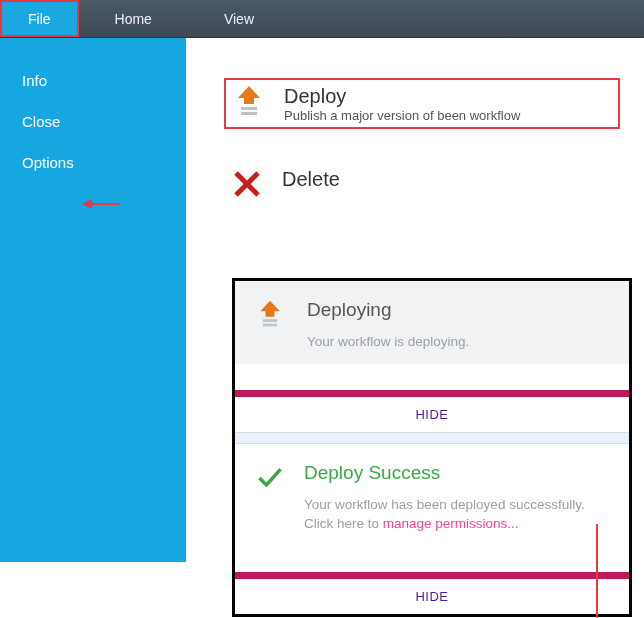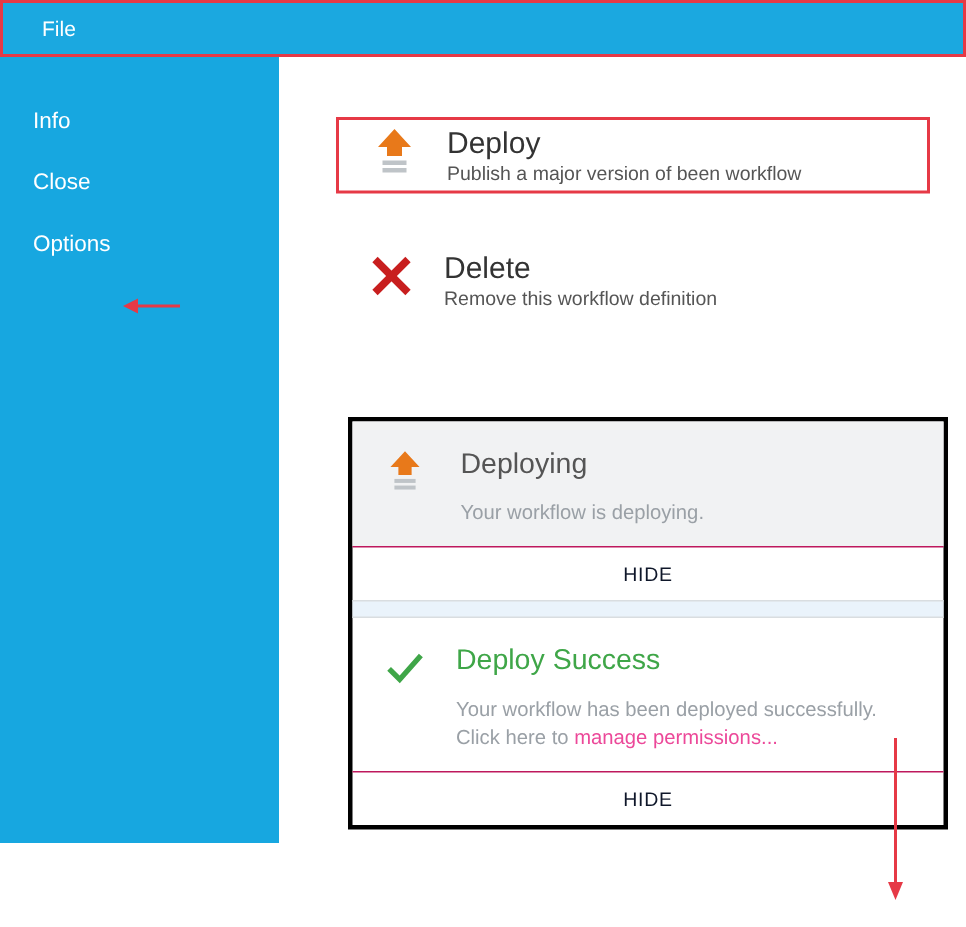--- a/index.html
+++ b/index.html
@@ -1,46 +1,47 @@
 <!DOCTYPE html>
 <html><head>
 <meta charset="utf-8">
 <style>
 * { box-sizing: border-box; margin: 0; padding: 0; }
 body { font-family: "Segoe UI", Arial, sans-serif; width: 644px; height: 618px; background: #fff; position: relative; }
-.topbar { height: 38px; background: linear-gradient(#4a5a66, #3d4a54); display: flex; border-bottom: 1px solid #2a3540; flex-direction: column; }
+.topbar { height: 38px; background: linear-gradient(#4a5a66, #3d4a54); display: flex; border-bottom: 1px solid #2a3540; }
 .topbar-tab { padding: 0 36px; line-height: 38px; color: #eef; font-size: 14px; cursor: pointer; }
 .topbar-tab.active { background: #1ba8e0; color: #fff; border: 2px solid #e63946; line-height: 34px; padding: 0 26px; }
 .sidebar { position: absolute; left: 0; top: 38px; width: 186px; height: 524px; background: #17a7e0; padding-top: 22px; }
 .sidebar-item { color: #fff; font-size: 15px; padding: 12px 22px; cursor: pointer; }
 .close-arrow { position: absolute; left: 82px; top: 158px; }
 .close-arrow svg { display: block; }
 .main { position: absolute; left: 186px; top: 38px; right: 0; padding: 40px 24px 0 38px; }
-.action-row { display: flex; align-items: flex-start; gap: 18px; margin-bottom: 34px; padding: 4px 20px; }
+.action-row { display: flex; align-items: flex-start; gap: 18px; margin-bottom: 34px; padding: 4px 6px; }
 .action-row.boxed { border: 2px solid #e63946; }
 .action-icon { width: 34px; height: 34px; flex: 0 0 34px; }
 .action-title { font-size: 20px; color: #333; line-height: 1.2; }
 .action-sub { font-size: 13px; color: #555; }
 .panel { position: absolute; left: 232px; top: 278px; width: 400px; border: 3px solid #000; background: #fff; }
 .panel-section { padding: 18px 20px 12px 20px; display: flex; gap: 18px; }
 .panel-section.gray { background: #f1f2f3; }
 .panel-title { font-size: 19px; color: #555; margin-bottom: 6px; }
 .panel-title.success { color: #3fa648; }
 .panel-msg { font-size: 13.5px; color: #9aa0a6; line-height: 1.4; margin-top: 12px; }
 .panel-msg a { color: #ec4899; cursor: pointer; }
-.panel-hide { border-top: 1px solid #be185d; text-align: center; padding: 10px 0; color: #0f172a; font-size: 13px; letter-spacing: 0.5px; cursor: pointer; }
+.panel-hide { border-top: 7px solid #be185d; text-align: center; padding: 10px 0; color: #4c1d95; font-size: 13px; letter-spacing: 0.5px; cursor: pointer; margin-top: 26px; }
 .panel-divider { height: 12px; background: #eaf3fb; border-top: 1px solid #d9dde0; border-bottom: 1px solid #d9dde0; }
 .down-arrow { position: absolute; right: 24px; top: 78px; }
 </style>
 </head>
 <body>
 
 <div class="topbar">
   <div class="topbar-tab active">File</div>
   <div class="topbar-tab">Home</div>
+  <div class="topbar-tab">View</div>
 </div>
 
 <div class="sidebar">
   <div class="sidebar-item">Info</div>
   <div class="sidebar-item">Close</div>
   <div class="sidebar-item">Options</div>
   <div class="close-arrow">
     <svg width="40" height="16" viewBox="0 0 40 16">
         <line x1="38" y1="8" x2="6" y2="8" stroke="#e63946" stroke-width="2"></line>
         <polygon points="0,8 10,3 10,13" fill="#e63946"></polygon>
@@ -65,21 +66,20 @@
 
   <div class="action-row">
     <div class="action-icon">
       <svg width="34" height="34" viewBox="0 0 34 34">
           <line x1="6" y1="6" x2="28" y2="28" stroke="#c81e1e" stroke-width="5"></line>
           <line x1="28" y1="6" x2="6" y2="28" stroke="#c81e1e" stroke-width="5"></line>
         </svg>
     </div>
     <div>
       <div class="action-title">Delete</div>
-      <div class="action-sub">Remove this workflow definition</div>
     </div>
   </div>
 </div>
 
 <div class="panel">
   <div class="panel-section gray">
     <div class="action-icon">
       <svg width="30" height="30" viewBox="0 0 34 34">
           <polygon points="17,2 28,14 22,14 22,20 12,20 12,14 6,14" fill="#e8791a"></polygon>
           <rect x="9" y="23" width="16" height="3" fill="#bfc4c8"></rect>

